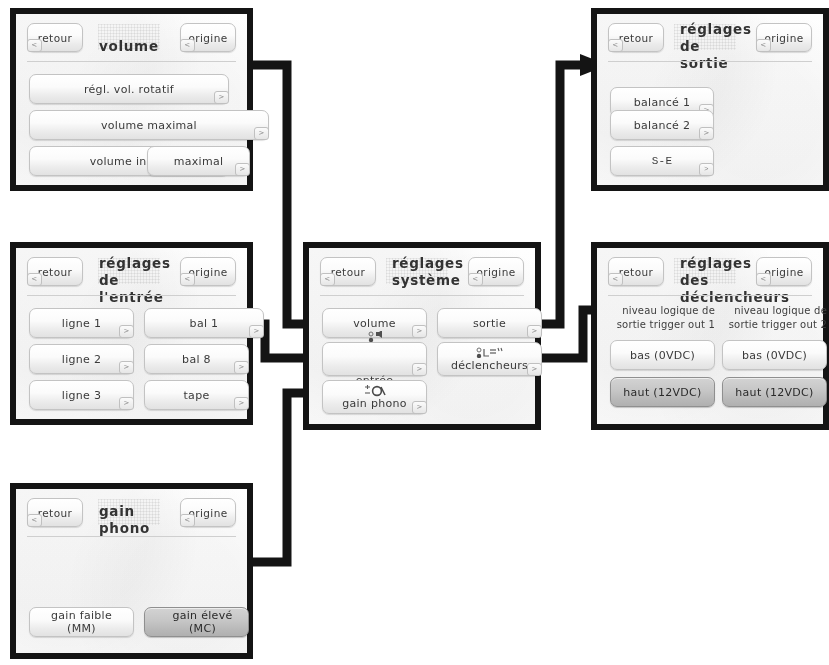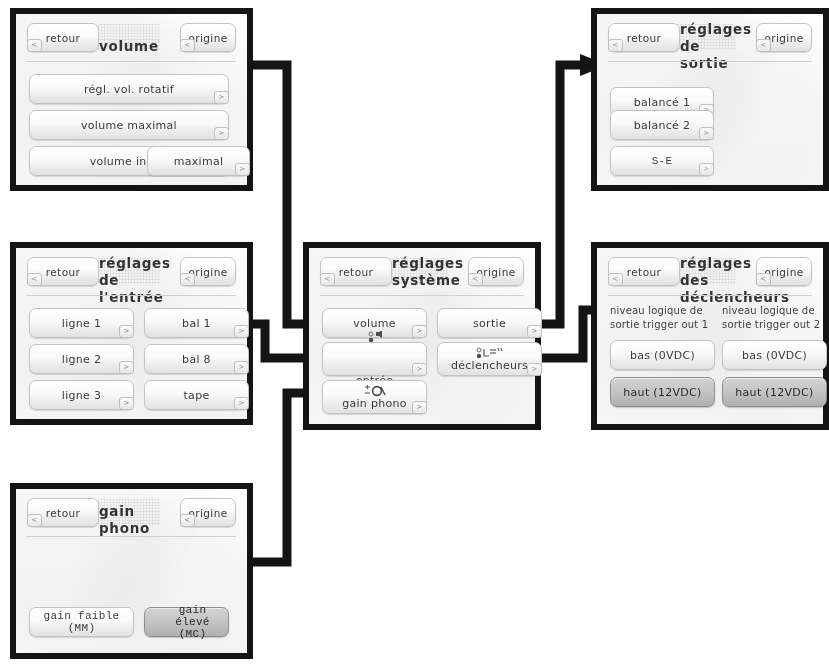--- a/index.html
+++ b/index.html
@@ -83,21 +83,21 @@
     text-align:center;
   }
   .badge.bl{left:-1px;bottom:-1px;}
   .badge.br{right:-1px;bottom:-1px;}
 
   
   .hkey{
     position:absolute;top:1px;height:29px;
     font-size:10.5px;letter-spacing:.4px;
   }
-  .hkey.retour{left:2px;width:72px;}
+  .hkey.retour{left:2px;width:56px;}
   .hkey.origine{right:2px;width:56px;}
 
   
   .body{position:relative;}
   .lkey{
     position:absolute;height:30px;
     font-size:11px;letter-spacing:.3px;
   }
   .lkey .lbl{padding:0 6px;}
 
@@ -105,21 +105,21 @@
   .lkey.tall{height:34px;flex-direction:column;justify-content:center;}
   .lkey.tall .glyph{
     height:12px;line-height:12px;font-size:9px;color:#7b7b7b;
     display:block;margin-bottom:1px;
   }
   .lkey.tall .lbl{line-height:12px;}
 
   
   .coltext{
     position:absolute;font-size:10px;color:#3d3d3d;line-height:14px;
-    text-align:left;letter-spacing:.2px;
+    text-align:right;letter-spacing:.2px;
   }
 
   svg{display:block;}
 </style>
 </head>
 <body>
 
 <div id="stage">
 
   <svg id="wires" viewBox="0 0 829 665" width="829" height="665" aria-hidden="true">
@@ -160,21 +160,21 @@
           <span>origine</span>
           <span class="badge bl">&lt;</span>
         </div>
         <div class="hdr-rule"></div>
       </div>
       <div class="body" style="height:120px;">
         <div class="key lkey" style="left:4px;top:12px;width:200px;align-items:center;">
           <span class="lbl">régl. vol. rotatif</span>
           <span class="badge br">&gt;</span>
         </div>
-        <div class="key lkey" style="left:4px;top:48px;width:200px;">
+        <div class="key lkey" style="left:4px;top:48px;width:240px;">
           <span class="lbl">volume maximal</span>
           <span class="badge br">&gt;</span>
         </div>
         <div class="key lkey" style="left:4px;top:84px;width:200px;">
           <span class="lbl">volume initial</span>
           <span class="badge br">&gt;</span>
         </div>
         <div class="key lkey" style="left:122px;top:84px;width:103px;">
           <span class="lbl">maximal</span>
           <span class="badge br">&gt;</span>
@@ -234,21 +234,21 @@
           <span>origine</span>
           <span class="badge bl">&lt;</span>
         </div>
         <div class="hdr-rule"></div>
       </div>
       <div class="body" style="height:120px;">
         <div class="key lkey" style="left:4px;top:12px;width:105px;">
           <span class="lbl">ligne 1</span>
           <span class="badge br">&gt;</span>
         </div>
-        <div class="key lkey" style="left:119px;top:12px;width:105px;">
+        <div class="key lkey" style="left:119px;top:12px;width:120px;">
           <span class="lbl">bal 1</span>
           <span class="badge br">&gt;</span>
         </div>
         <div class="key lkey" style="left:4px;top:48px;width:105px;">
           <span class="lbl">ligne 2</span>
           <span class="badge br">&gt;</span>
         </div>
         <div class="key lkey" style="left:119px;top:48px;width:105px;">
           <span class="lbl">bal 8</span>
           <span class="badge br">&gt;</span>
@@ -396,24 +396,24 @@
         </div>
         <div class="title one-line">
           <span>gain  phono</span>
         </div>
         <div class="key hkey origine">
           <span>origine</span>
           <span class="badge bl">&lt;</span>
         </div>
         <div class="hdr-rule"></div>
       </div>
-      <div class="body" style="height:118px;font-family:Liberation Mono, monospace;">
+      <div class="body" style="height:118px;">
         <div class="key lkey" style="left:4px;top:70px;width:105px;">
           <span class="lbl">gain faible (MM)</span>
         </div>
-        <div class="key lkey sel" style="left:119px;top:70px;width:85px;padding-left:12px;">
+        <div class="key lkey sel" style="left:119px;top:70px;width:105px;padding-left:12px;">
           <span class="lbl">gain élevé (MC)</span>
         </div>
       </div>
     </div>
   </div>
 
 </div>
 
 </body></html>

